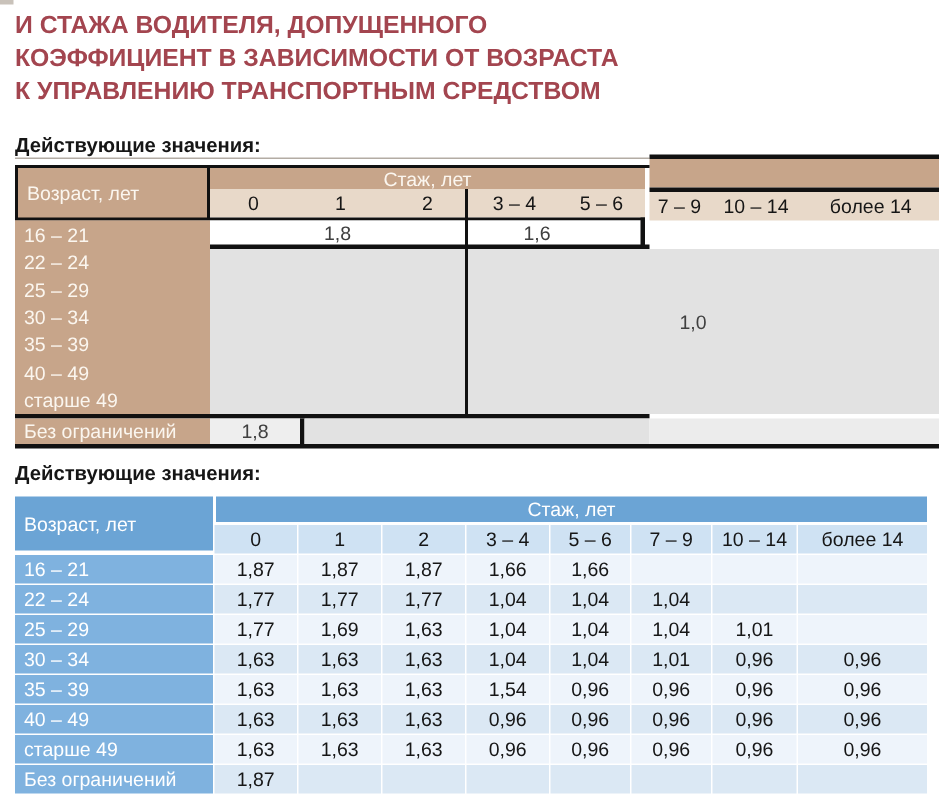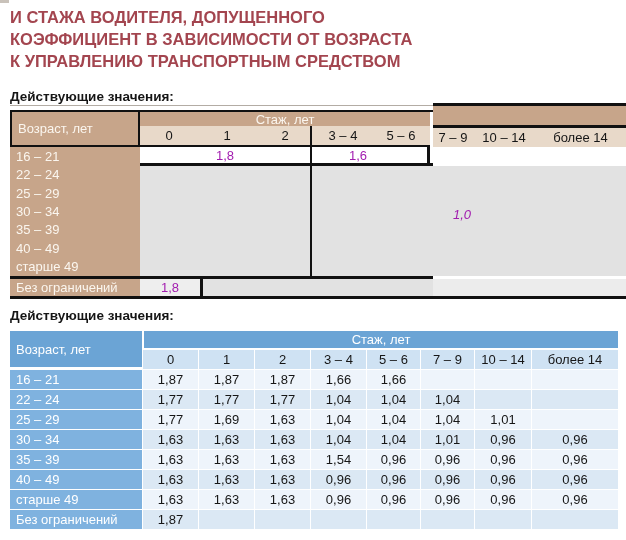--- a/index.html
+++ b/index.html
@@ -8,21 +8,21 @@
   .abs{position:absolute;}
   
   #title{left:10px;top:6px;width:480px;font-weight:bold;font-size:16.5px;line-height:22px;color:var(--title_red);}
   .seclab{font-weight:bold;font-size:13.5px;color:#161616;}
   
   #t1{left:10px;top:103px;width:616px;height:198px;}
   .blk{background:var(--border_black);}
   .tan{background:var(--tan);}
   .tanlt{background:var(--tan_light);}
   .wcell{color:#fbf6ef;font-size:13px;}
-  .num{color:#a21caf;font-size:13px;}
+  .num{color:#404040;font-size:13px;}
   .flexc{display:flex;align-items:center;justify-content:center;}
   .flexl{display:flex;align-items:center;}
   #t1-agecell{box-sizing:border-box;border:2px solid var(--border_black);padding-left:6px;}
   .t1labels{display:flex;flex-direction:column;}
   .t1labels .lab{flex:1;display:flex;align-items:center;padding-left:6px;color:#fbf6ef;font-size:13px;}
   .subflex{display:flex;}
   .subflex .sc{display:flex;align-items:center;justify-content:center;color:#161616;font-size:13px;}
   
   #t2{left:10px;top:331px;width:608px;height:200px;}
   #t2-agecell{background:var(--blue);color:#fff;font-size:13px;display:flex;align-items:center;
@@ -76,21 +76,21 @@
       <div class="sc" style="width:58px;">5 – 6</div>
     </div>
     <div class="abs blk" style="left:130px;top:42px;width:290px;height:2px;"></div>
 
     <div class="abs" style="left:130px;top:44px;width:290px;height:16px;background:#fff;"></div>
     <div class="abs flexc num" style="left:130px;top:44px;width:170px;height:16px;">1,8</div>
     <div class="abs flexc num" style="left:292px;top:44px;width:112px;height:16px;">1,6</div>
     <div class="abs blk" style="left:130px;top:60px;width:293px;height:3px;"></div>
 
     <div class="abs" style="left:130px;top:63px;width:486px;height:110px;background:var(--gray_cell);"></div>
-    <div class="abs flexc num" style="left:302px;top:63px;width:300px;height:96px;font-style:italic;">1,0</div>
+    <div class="abs flexc num" style="left:302px;top:63px;width:300px;height:96px;">1,0</div>
 
     <div class="abs blk" style="left:300px;top:23px;width:2px;height:150px;"></div>
     <div class="abs blk" style="left:417px;top:42px;width:3px;height:21px;"></div>
 
     <div class="abs tan t1labels" style="left:0;top:44px;width:130px;height:129px;">
       <div class="lab">16 – 21</div>
       <div class="lab">22 – 24</div>
       <div class="lab">25 – 29</div>
       <div class="lab">30 – 34</div>
       <div class="lab">35 – 39</div>

